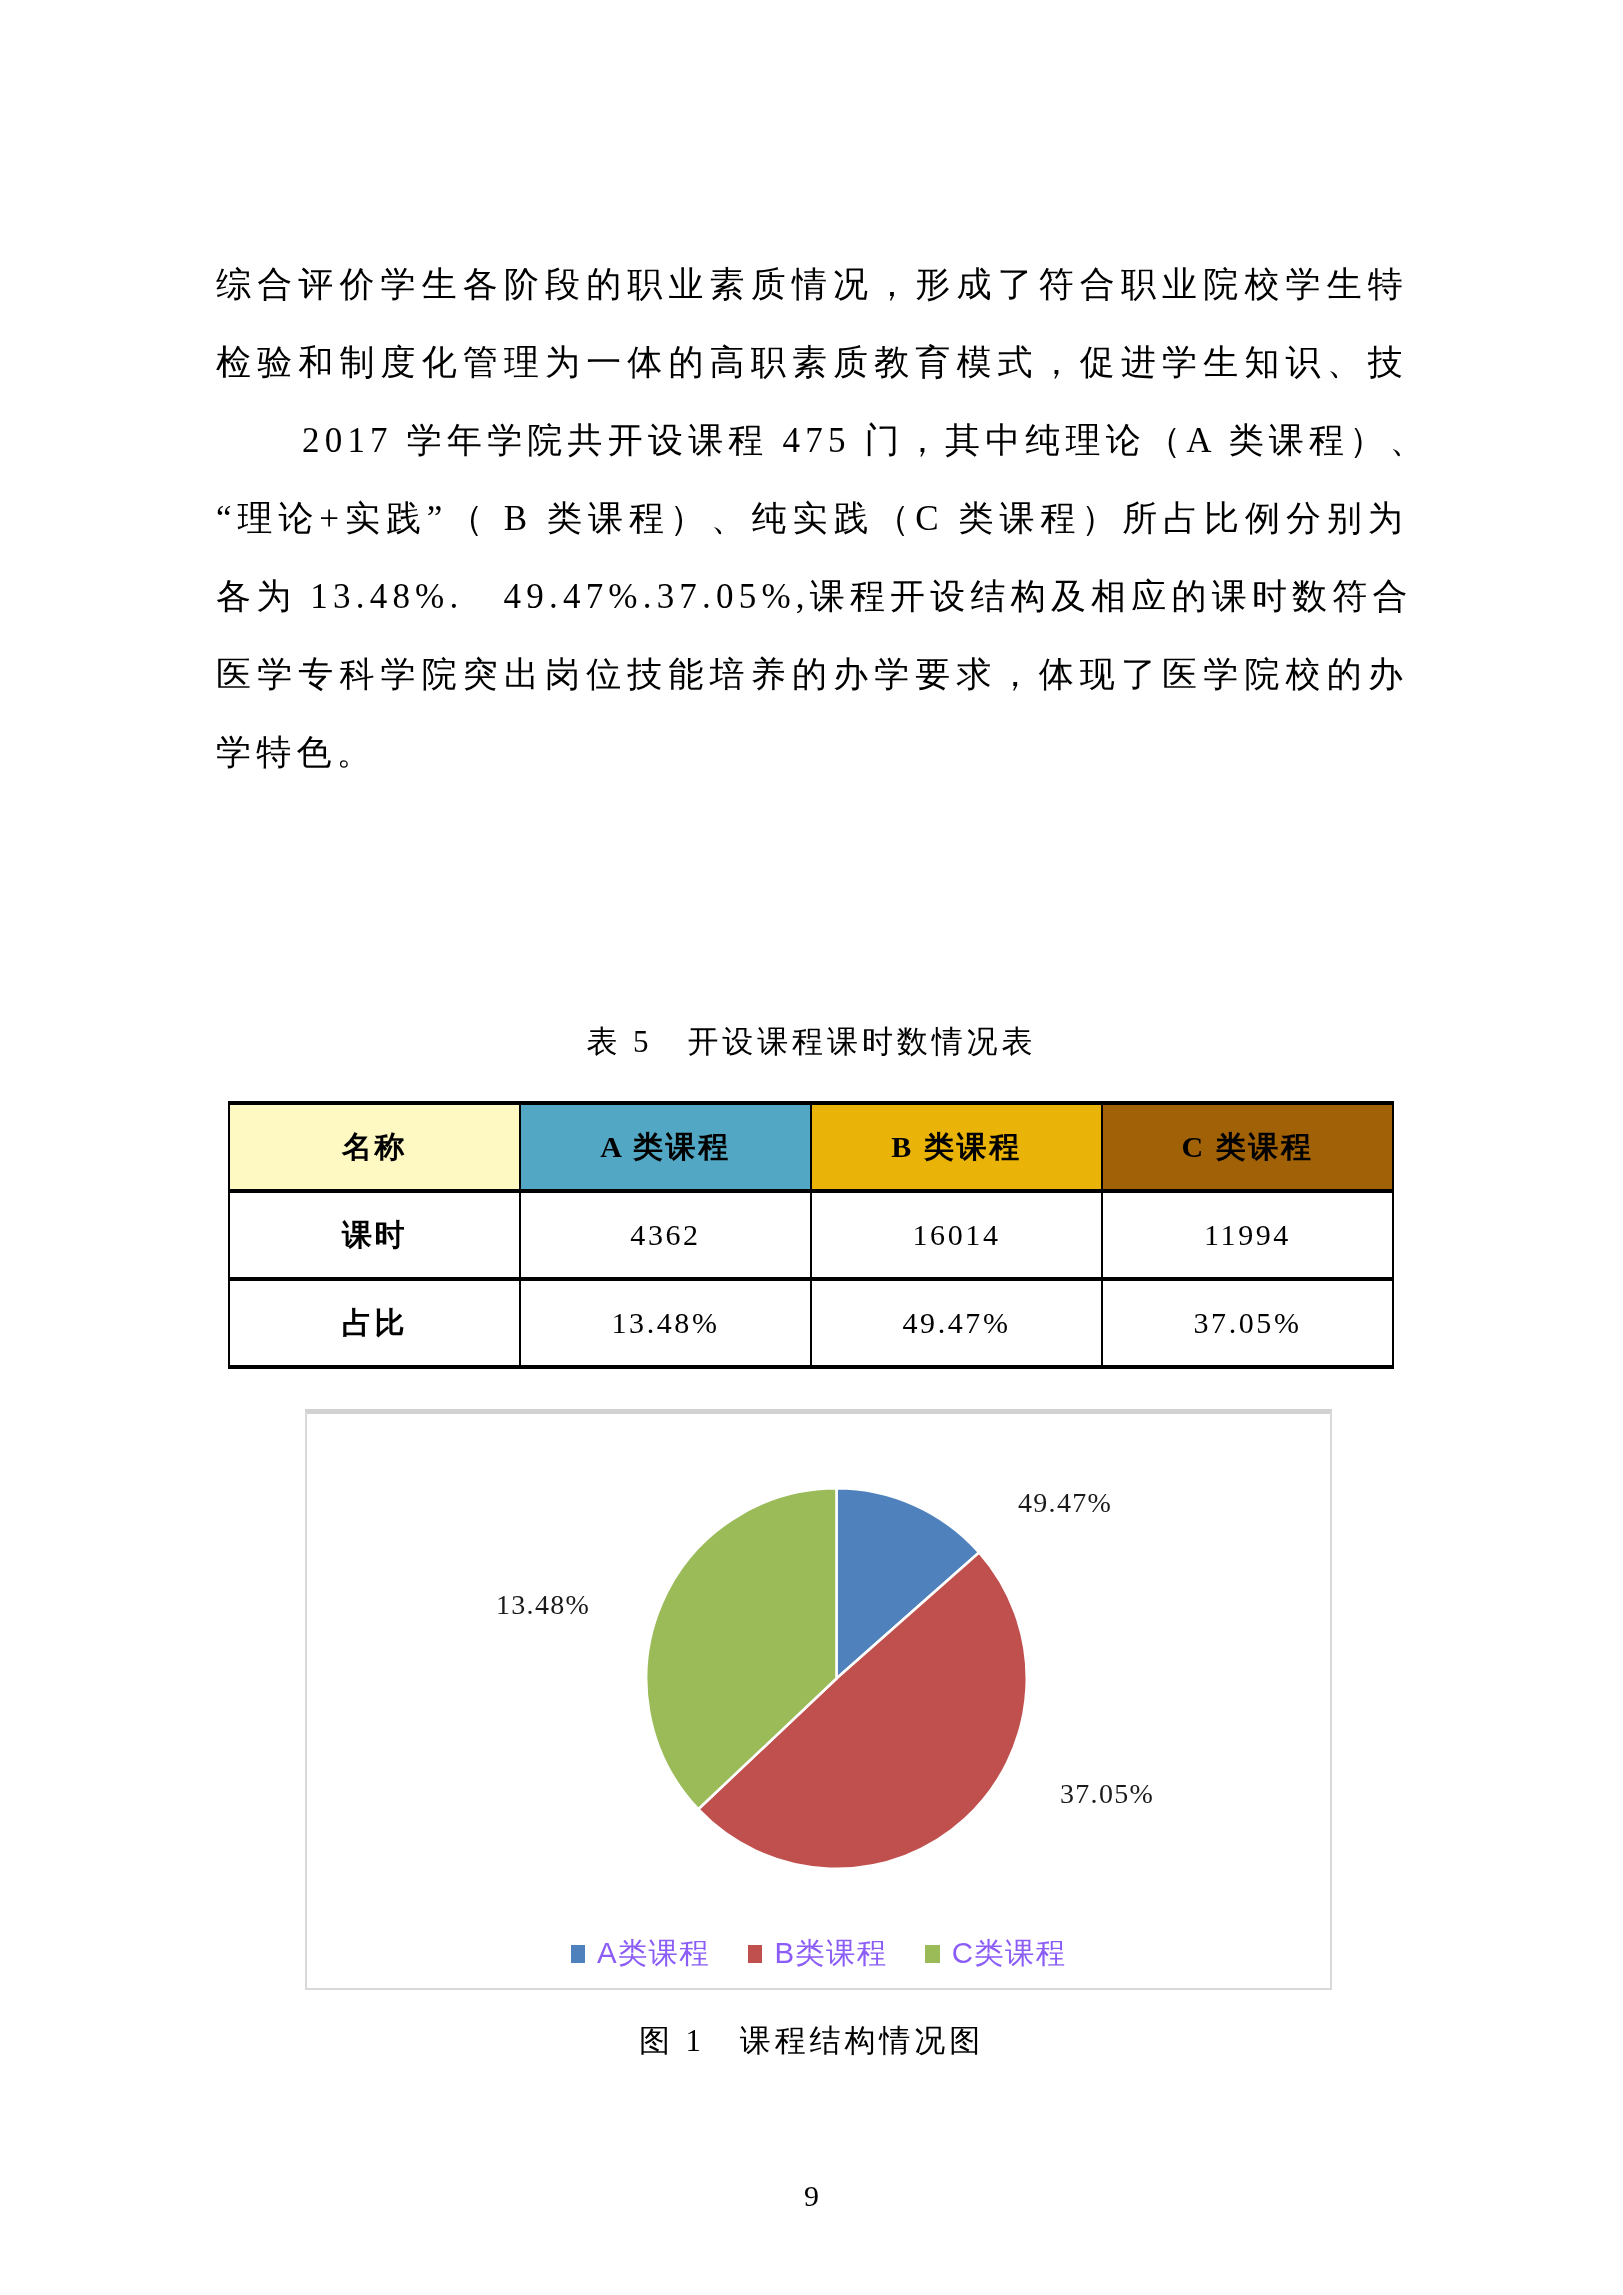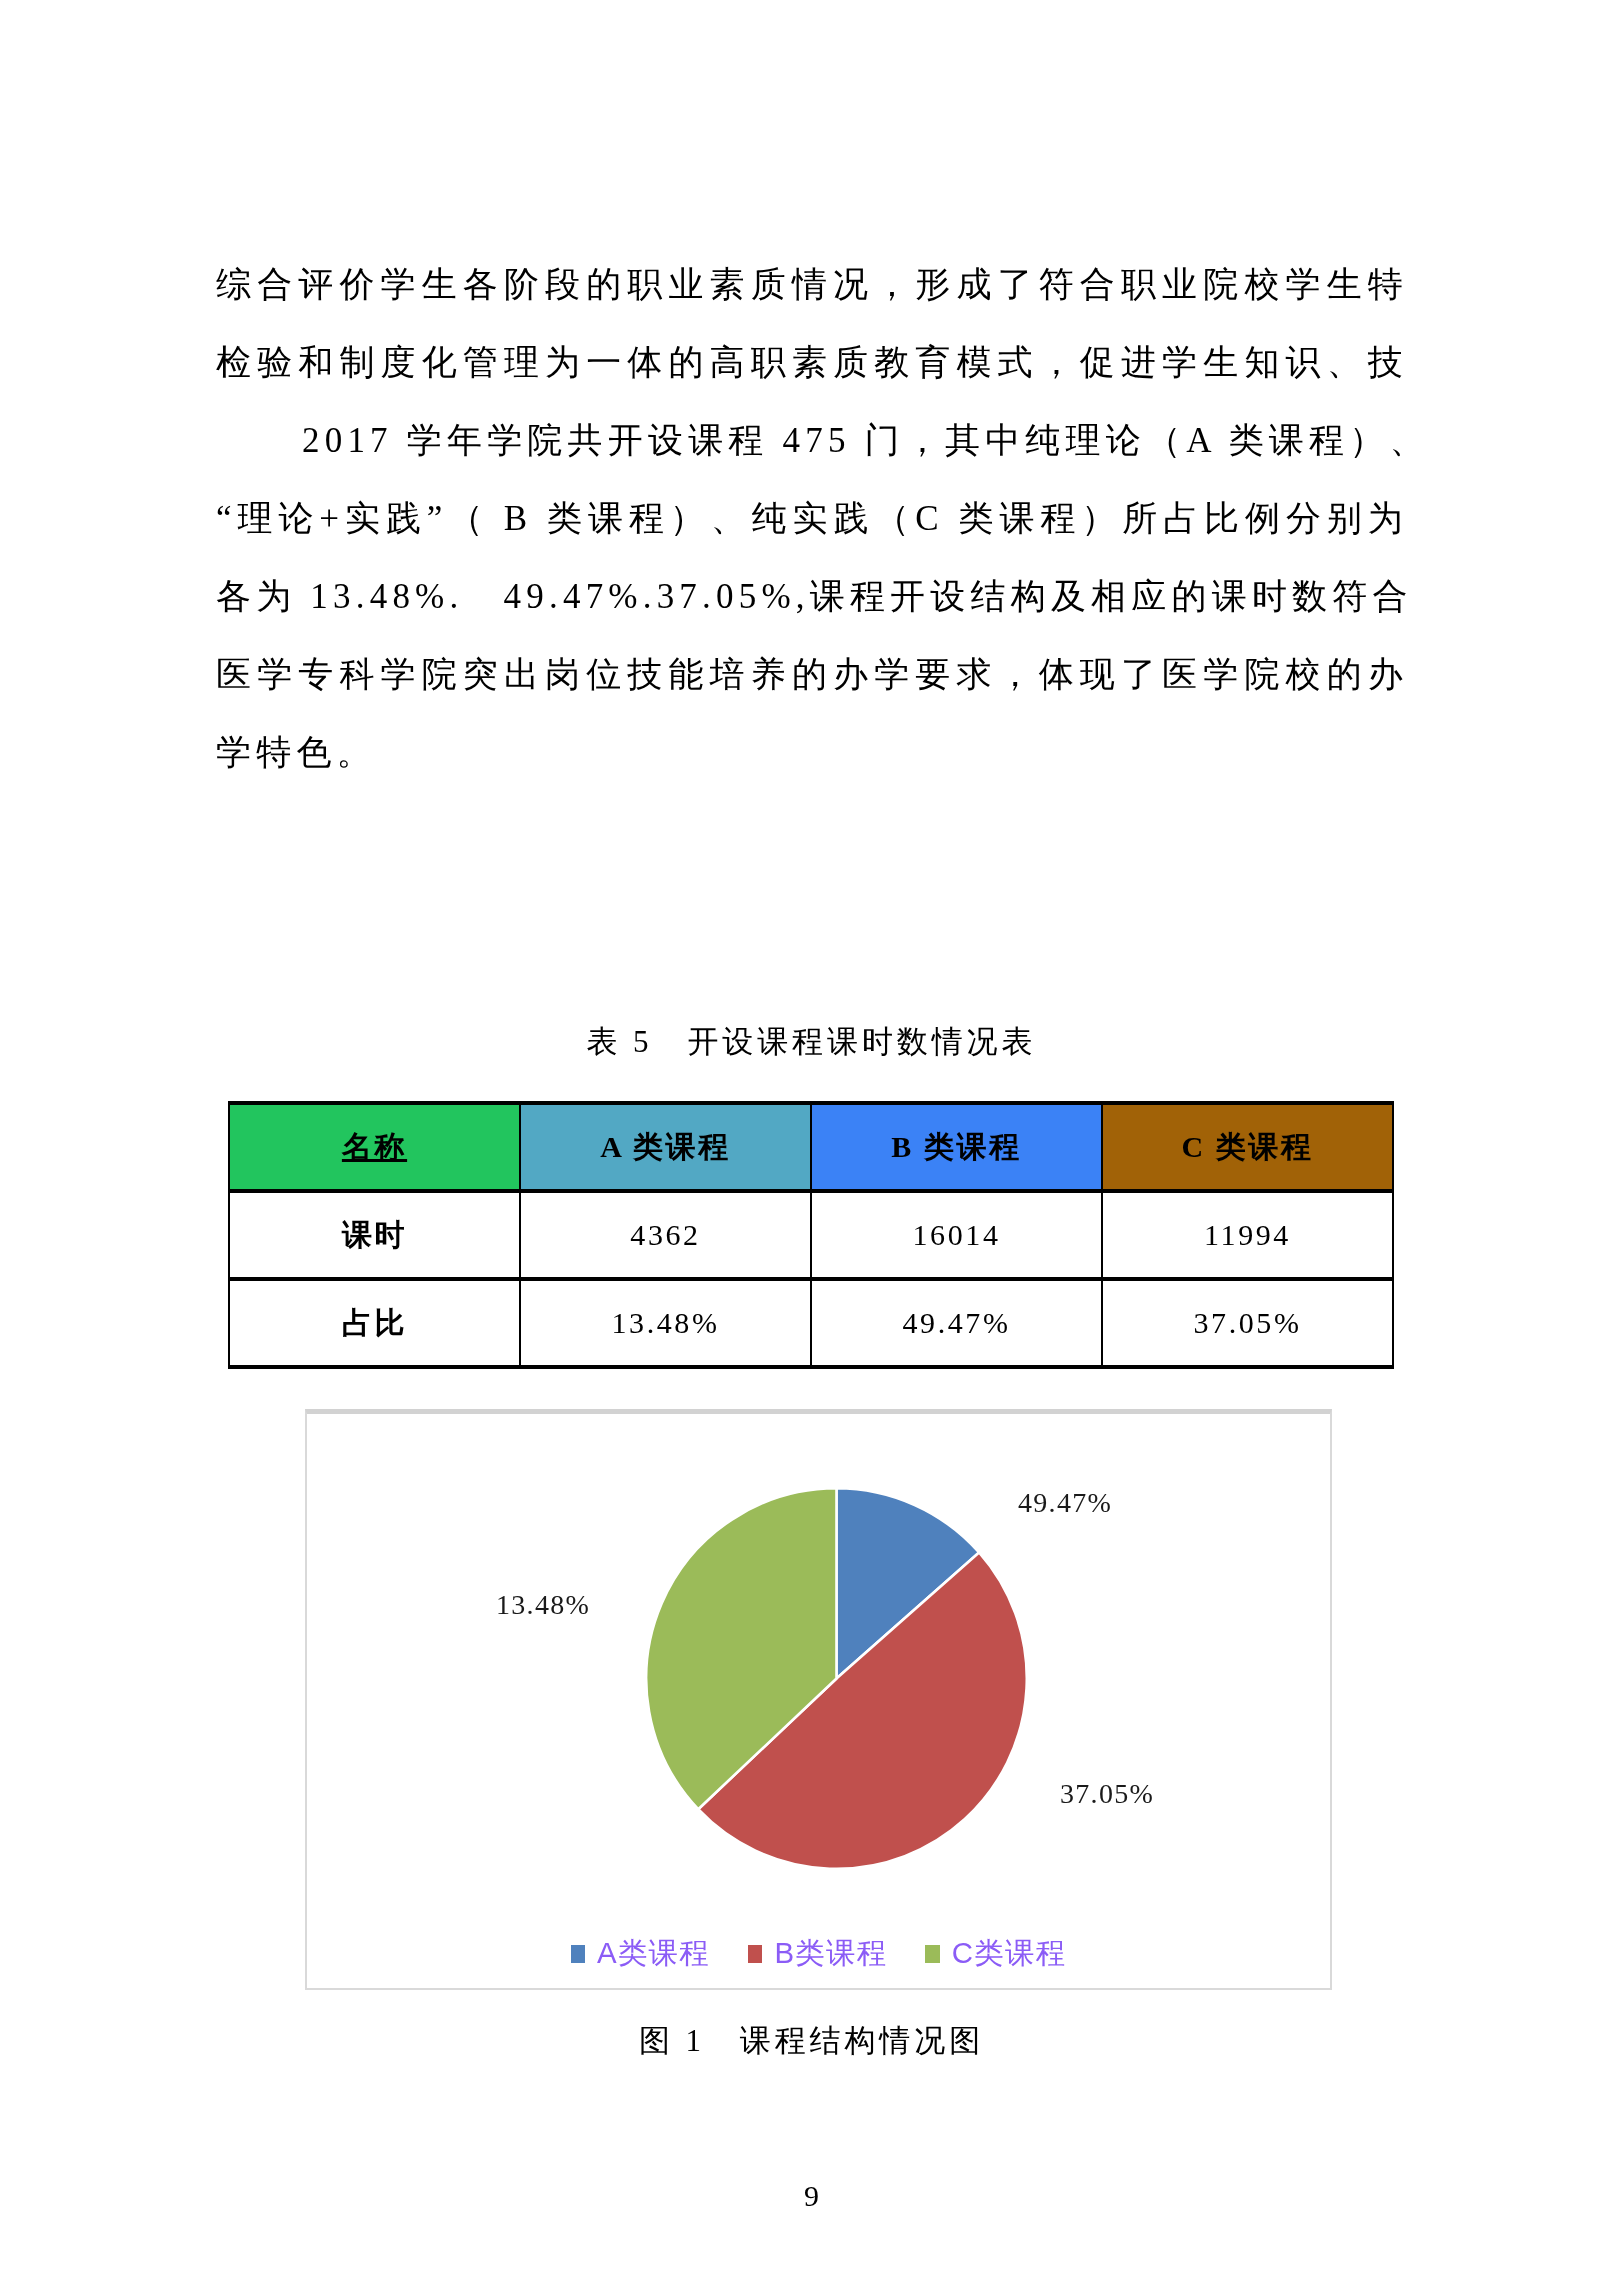--- a/index.html
+++ b/index.html
@@ -150,23 +150,23 @@
     <div class="line">各为 13.48%.　49.47%.37.05%,课程开设结构及相应的课时数符合</div>
     <div class="line">医学专科学院突出岗位技能培养的办学要求，体现了医学院校的办</div>
     <div class="line para-end">学特色。</div>
   </section>
 
   <div class="table-caption">表 5　开设课程课时数情况表</div>
 
   <table class="data-table">
     <tbody>
         <tr>
-      <th class="col-head" style="background: #22c55e; text-decoration: underline;">名称</th>
+      <th class="col-head" style="background: #fef9c3;">名称</th>
       <th class="col-head" style="background: rgb(82, 168, 196);">A 类课程</th>
-      <th class="col-head" style="background: #3b82f6;">B 类课程</th>
+      <th class="col-head" style="background: #eab308;">B 类课程</th>
       <th class="col-head" style="background: #a16207;">C 类课程</th>
     </tr>
     <tr>
       <td class="row-label">课时</td>
       <td>4362</td>
       <td>16014</td>
       <td>11994</td>
     </tr>
     <tr>
       <td class="row-label">占比</td>

